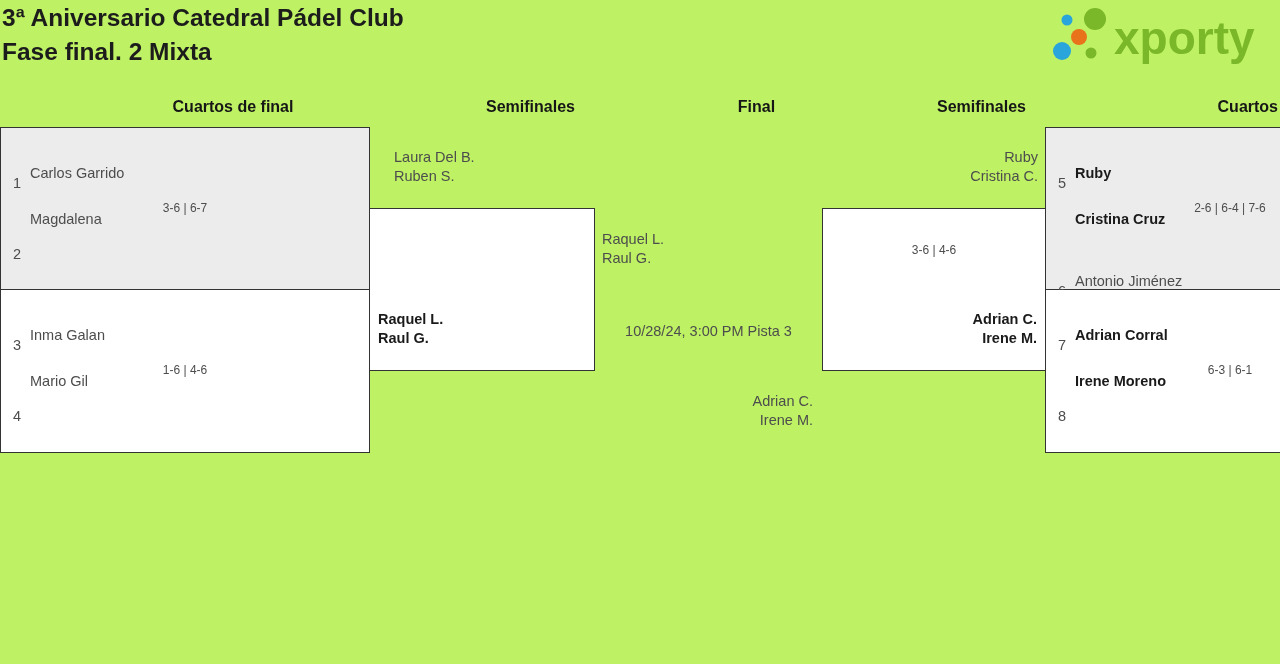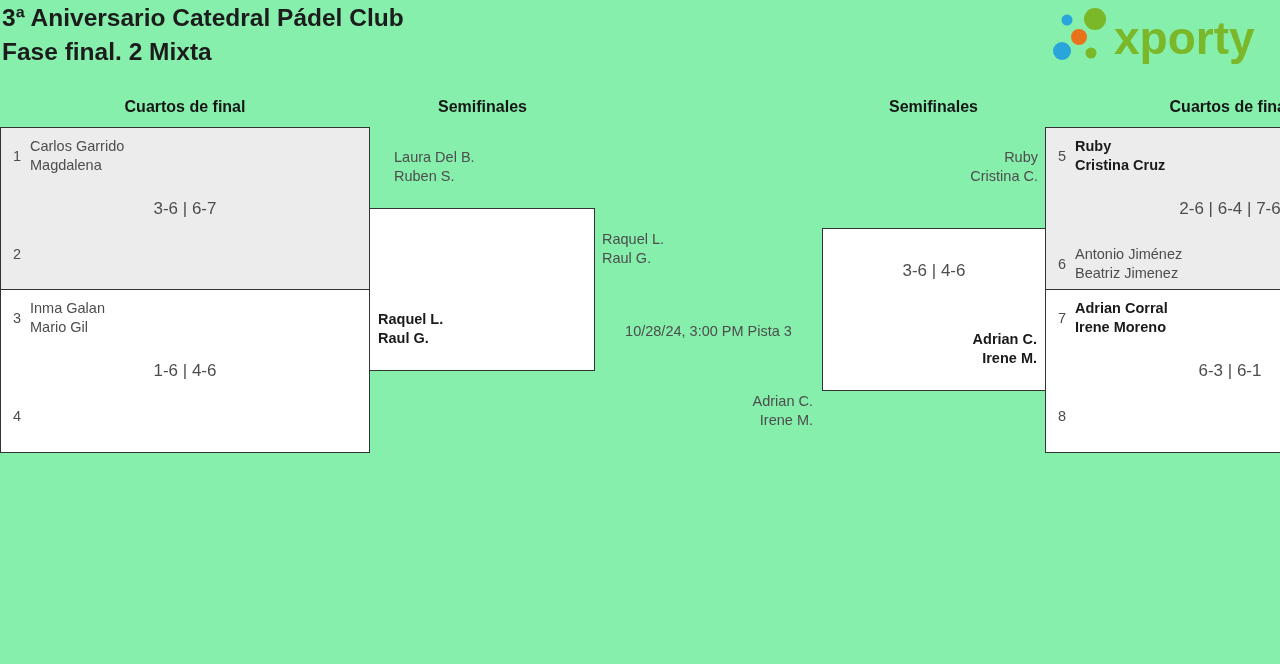--- a/index.html
+++ b/index.html
@@ -1,43 +1,43 @@
 <!DOCTYPE html>
 <html><head>
 <meta charset="utf-8">
 <style>
   html,body{margin:0;padding:0;background:#fff;}
   #page{
-    position:relative;width:1280px;height:664px;overflow:hidden;background:#86efac;
+    position:relative;width:1280px;height:664px;overflow:hidden;background:#bef264;
     font-family:"Liberation Sans","DejaVu Sans",sans-serif;color:#4d4d4d;
   }
   .title{
     position:absolute;left:2px;top:1px;font-size:24.5px;line-height:33.5px;
     font-weight:700;color:#1c1c1c;letter-spacing:0;
   }
   .round-header{
     position:absolute;top:97px;font-size:16px;font-weight:700;color:#161616;
-    text-align:center;line-height:20px;
+    text-align:center;line-height:20px;margin-left:48px;
   }
   .box{
     position:absolute;box-sizing:border-box;border:1px solid #333;background:#ffffff;
   }
   .box.shaded{background:#ececec;}
   .box.no-top{border-top:none;}
   .team-row{
     position:absolute;left:8px;display:flex;align-items:center;
     font-size:14.5px;line-height:19px;color:#4d4d4d;
   }
   .team-row.pos-top{top:9px;}
   .team-row.pos-bottom{top:117px;}
   .seed{width:16px;text-align:center;margin-right:5px;flex:none;color:#4d4d4d;font-size:14.5px;}
-  .names div{white-space:nowrap;}
+  .names div{white-space:nowrap;margin-top:27px;}
   .team-row.winner .names{font-weight:700;color:#1a1a1a;}
   .score{
-    position:absolute;left:0;right:0;text-align:center;font-size:17px;
+    position:absolute;left:0;right:0;text-align:center;font-size:12px;
     line-height:17px;color:#4d4d4d;top:72px;
   }
   .score.sf-score{top:33px;}
   .label{
     position:absolute;font-size:14.5px;line-height:19px;color:#4d4d4d;
   }
   .label div{white-space:nowrap;}
   .label.right{text-align:right;}
   .label.center{text-align:center;}
   .winner-inbox{position:absolute;top:101px;font-size:14.5px;line-height:19px;font-weight:700;color:#1a1a1a;}
@@ -59,20 +59,21 @@
     <circle cx="19" cy="16" r="5.5" fill="#29a5dc"></circle>
     <circle cx="47" cy="15" r="11" fill="#7ab829"></circle>
     <circle cx="31" cy="33" r="8" fill="#e8731a"></circle>
     <circle cx="14" cy="47" r="9" fill="#29a5dc"></circle>
     <circle cx="43" cy="49" r="5.5" fill="#7ab829"></circle>
     <text x="66" y="50" font-size="46" font-weight="700" font-family="Liberation Sans, DejaVu Sans, sans-serif" fill="#7ab829">xporty</text>
   </svg>
 
   <div class="round-header" style="left:0;width:370px;">Cuartos de final</div>
   <div class="round-header" style="left:370px;width:225px;">Semifinales</div>
+  <div class="round-header" style="left:595px;width:227px;">Final</div>
   <div class="round-header" style="left:822px;width:223px;">Semifinales</div>
   <div class="round-header" style="left:1045px;width:370px;">Cuartos de final</div>
 
   <div class="box shaded" style="left:0;top:127px;width:370px;height:163px;">
     <div class="team-row pos-top">
       <span class="seed">1</span>
       <span class="names">
         <div>Carlos Garrido</div>
         <div>Magdalena</div>
       </span>
@@ -117,21 +118,21 @@
   <div class="label right" style="left:595px;width:218px;top:392px;">
     <div>Adrian C.</div>
     <div>Irene M.</div>
   </div>
 
   <div class="label right" style="left:822px;width:216px;top:148px;">
     <div>Ruby</div>
     <div>Cristina C.</div>
   </div>
 
-  <div class="box" style="left:822px;top:208px;width:224px;height:163px;margin-top:20px;">
+  <div class="box" style="left:822px;top:208px;width:224px;height:163px;">
     <div class="score sf-score">3-6 | 4-6</div>
     <div class="winner-inbox right">
       <div>Adrian C.</div>
       <div>Irene M.</div>
     </div>
   </div>
 
   <div class="box shaded" style="left:1045px;top:127px;width:370px;height:163px;">
     <div class="team-row pos-top winner">
       <span class="seed">5</span>

